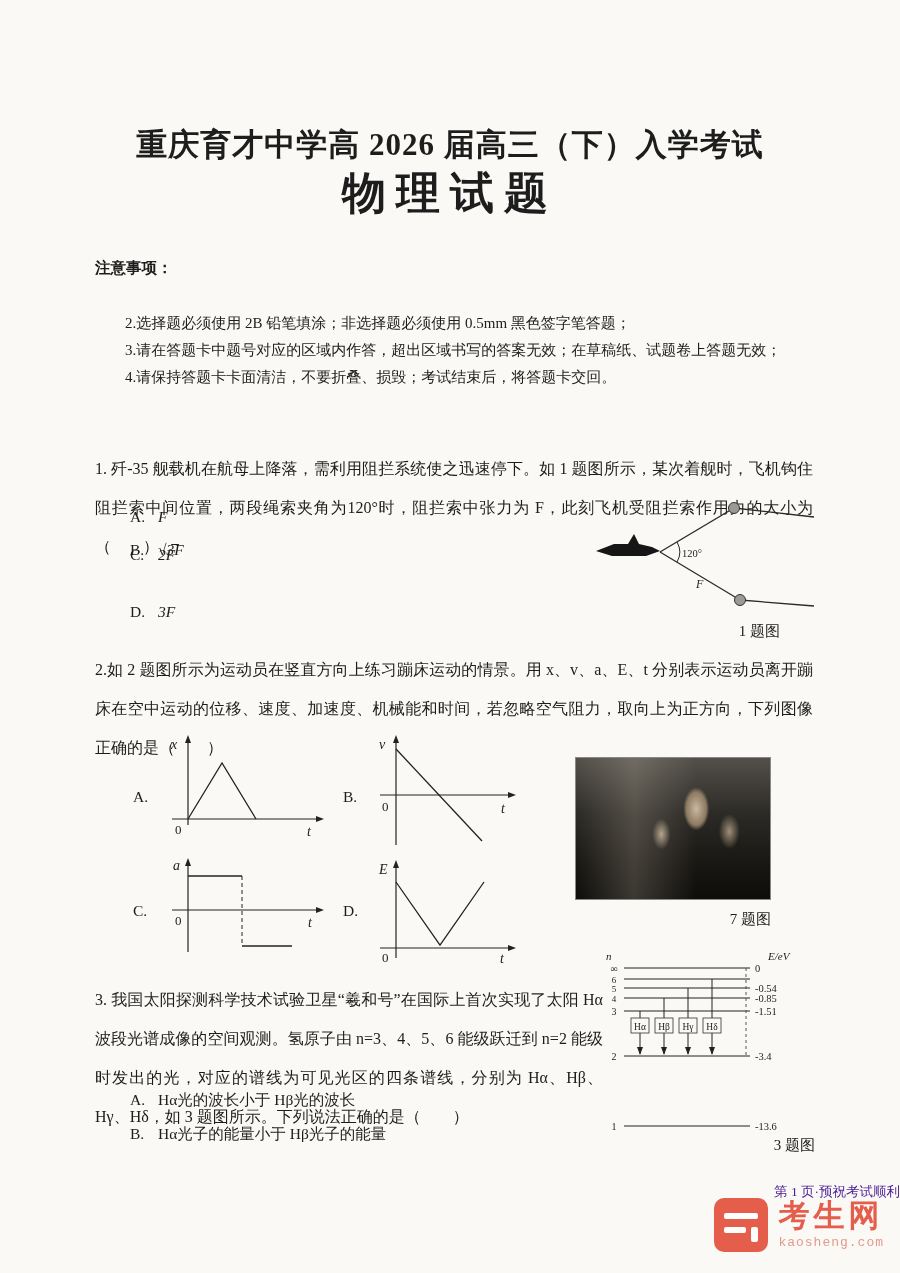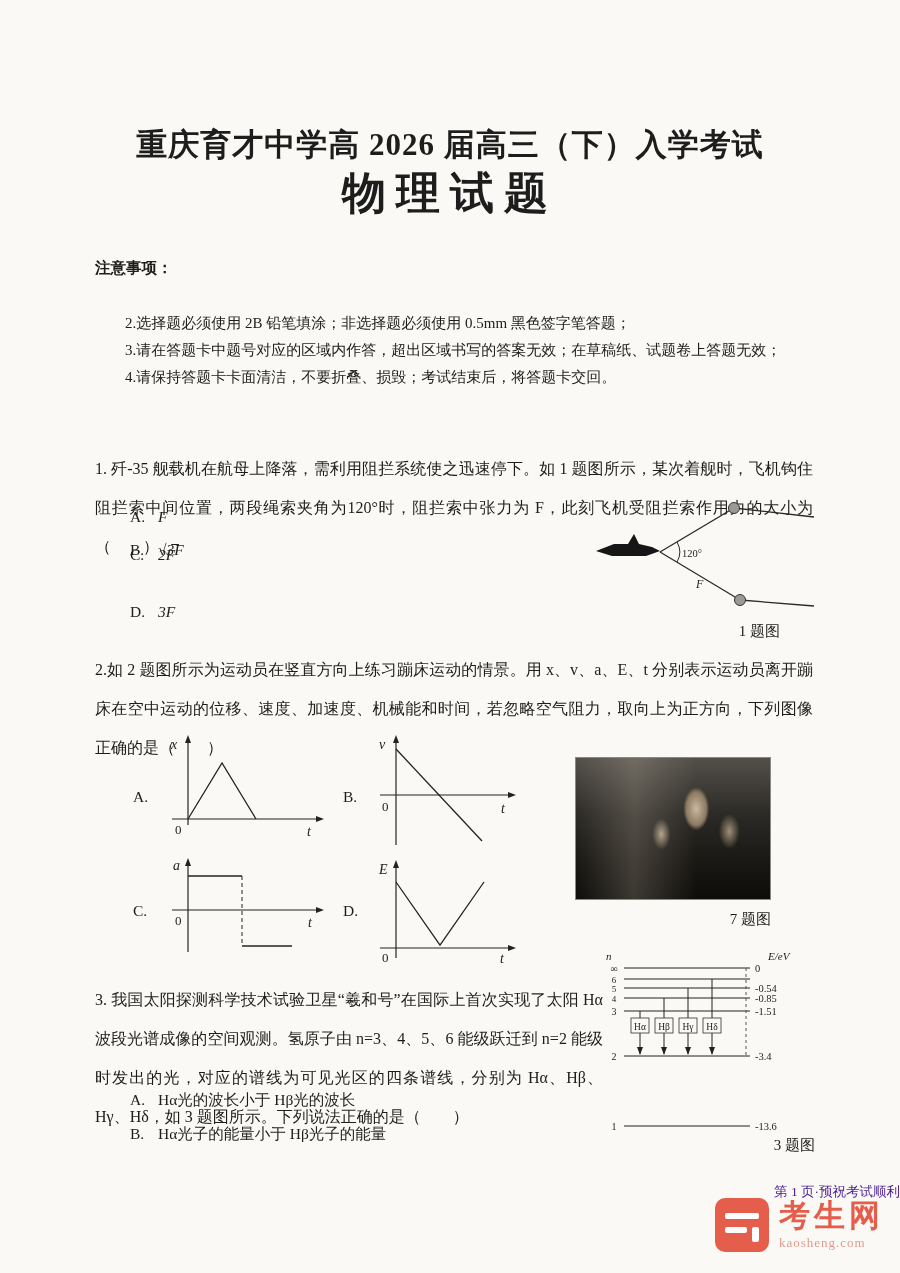--- a/index.html
+++ b/index.html
@@ -27,21 +27,21 @@
       radial-gradient(ellipse 18px 30px at 62% 36%, #cbb8a0 0%, #8d7a62 55%, rgba(0,0,0,0) 72%),
       radial-gradient(ellipse 13px 22px at 44% 54%, #b7a58e 0%, rgba(0,0,0,0) 70%),
       radial-gradient(ellipse 15px 25px at 79% 52%, #a09077 0%, rgba(0,0,0,0) 70%),
       linear-gradient(90deg, rgba(0,0,0,0) 0%, rgba(221,210,188,0.22) 30%, rgba(0,0,0,0) 62%),
       linear-gradient(180deg, #53504a 0%, #2c2a26 40%, #191713 75%, #0e0d0b 100%);
     border:1px solid #888}
   .footer{left:0;top:1183px;width:100%;text-align:right;font-size:13.5px;color:#4c1d95}
   .wm{position:absolute;right:16px;top:1198px;display:flex;align-items:center;gap:10px;opacity:.85}
   .wm-text{display:flex;flex-direction:column;line-height:1.1}
   .wm-name{font-size:31px;font-weight:700;color:#e2442f;letter-spacing:4px;font-family:"Liberation Sans",sans-serif}
-  .wm-site{font-size:13px;color:#e0897b;letter-spacing:1px;font-family:Liberation Serif, serif;margin-top:3px}
+  .wm-site{font-size:13px;color:#e0897b;letter-spacing:1px;font-family:Liberation Mono, monospace;margin-top:3px}
   svg{overflow:visible}
   svg text{font-family:"Liberation Serif","DejaVu Serif",serif;fill:#1d1d1d}
 </style>
 </head>
 <body>
 
 <div class="page">
 
   <div class="abs title">重庆育才中学高 2026 届高三（下）入学考试</div>
   <div class="abs subject">物理试题</div>

